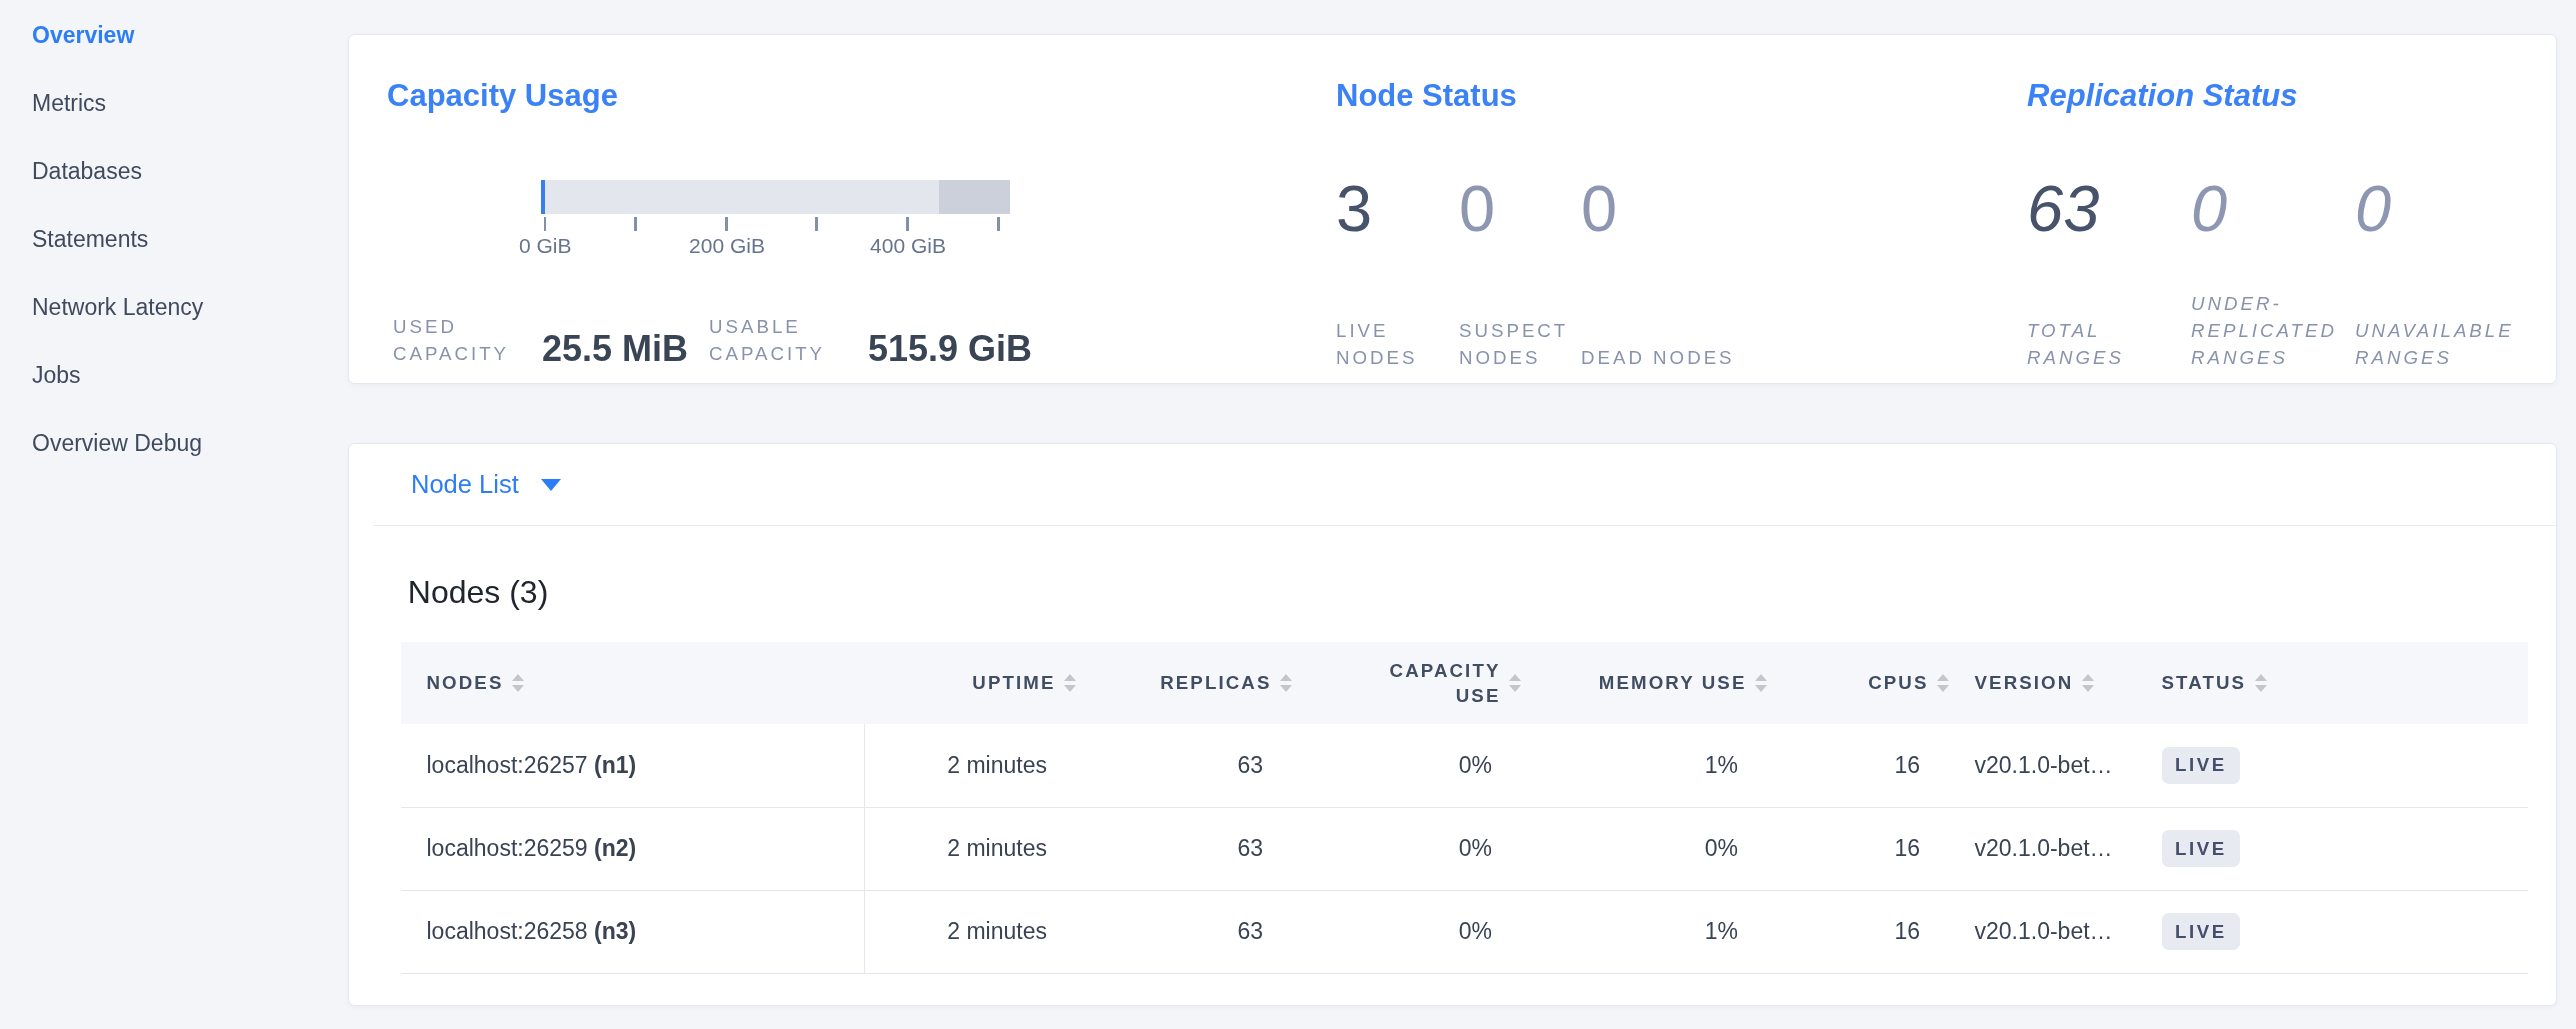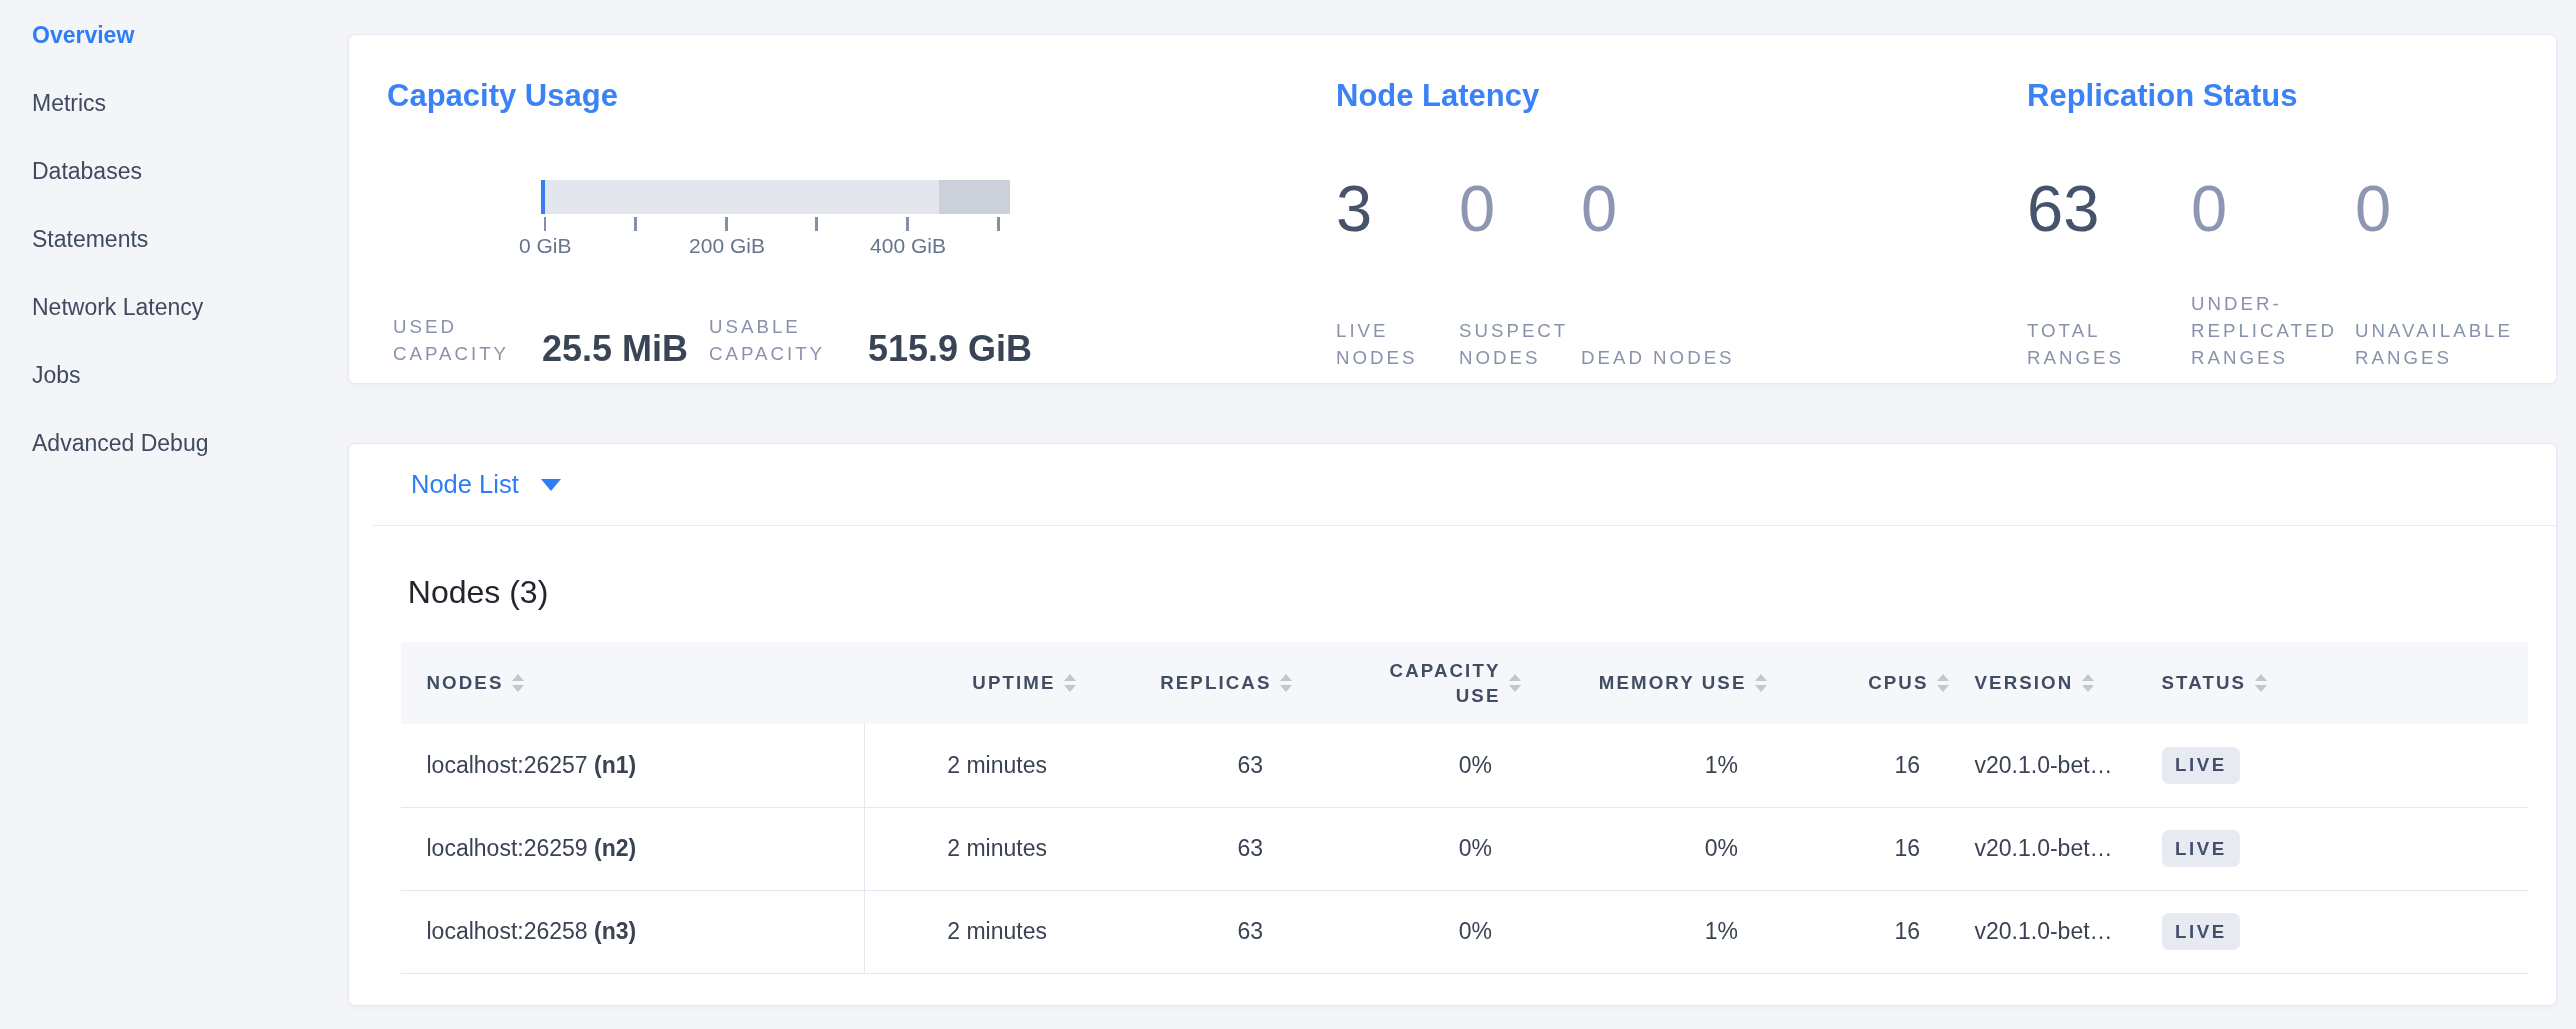--- a/index.html
+++ b/index.html
@@ -94,21 +94,21 @@
 </head>
 <body>
 
 <nav class="sidebar">
   <div class="nav-item active">Overview</div>
   <div class="nav-item">Metrics</div>
   <div class="nav-item">Databases</div>
   <div class="nav-item">Statements</div>
   <div class="nav-item">Network Latency</div>
   <div class="nav-item">Jobs</div>
-  <div class="nav-item">Advanced Debug</div>
+  <div class="nav-item">Overview Debug</div>
 </nav>
 
 <main class="content">
 
   <section class="card summary-card">
 
     <div class="cap-sec">
       <h2 class="sec-title">Capacity Usage</h2>
 
       <div class="cap-chart">
@@ -127,38 +127,38 @@
         <div class="axis-label" style="left:367px;">400 GiB</div>
       </div>
 
       <div class="cap-stat-label" style="left:6px;">USED CAPACITY</div>
       <div class="cap-stat-value" style="left:155px;">25.5 MiB</div>
       <div class="cap-stat-label" style="left:322px;">USABLE CAPACITY</div>
       <div class="cap-stat-value" style="left:481px;">515.9 GiB</div>
     </div>
 
     <div class="stat-sec" style="left:987px; width:679px;">
-      <h2 class="sec-title">Node Latency</h2>
+      <h2 class="sec-title">Node Status</h2>
       <div class="stat-row ns">
         <div class="stat-col em">
           <div class="stat-num">3</div>
           <div class="stat-label">LIVE NODES</div>
         </div>
         <div class="stat-col">
           <div class="stat-num">0</div>
           <div class="stat-label">SUSPECT NODES</div>
         </div>
         <div class="stat-col">
           <div class="stat-num">0</div>
           <div class="stat-label">DEAD NODES</div>
         </div>
       </div>
     </div>
 
-    <div class="stat-sec" style="left:1678px; width:543px;">
+    <div class="stat-sec" style="left:1678px; width:543px;font-style:italic;">
       <h2 class="sec-title">Replication Status</h2>
       <div class="stat-row rs">
         <div class="stat-col em">
           <div class="stat-num">63</div>
           <div class="stat-label">TOTAL RANGES</div>
         </div>
         <div class="stat-col">
           <div class="stat-num">0</div>
           <div class="stat-label">UNDER-REPLICATED RANGES</div>
         </div>

